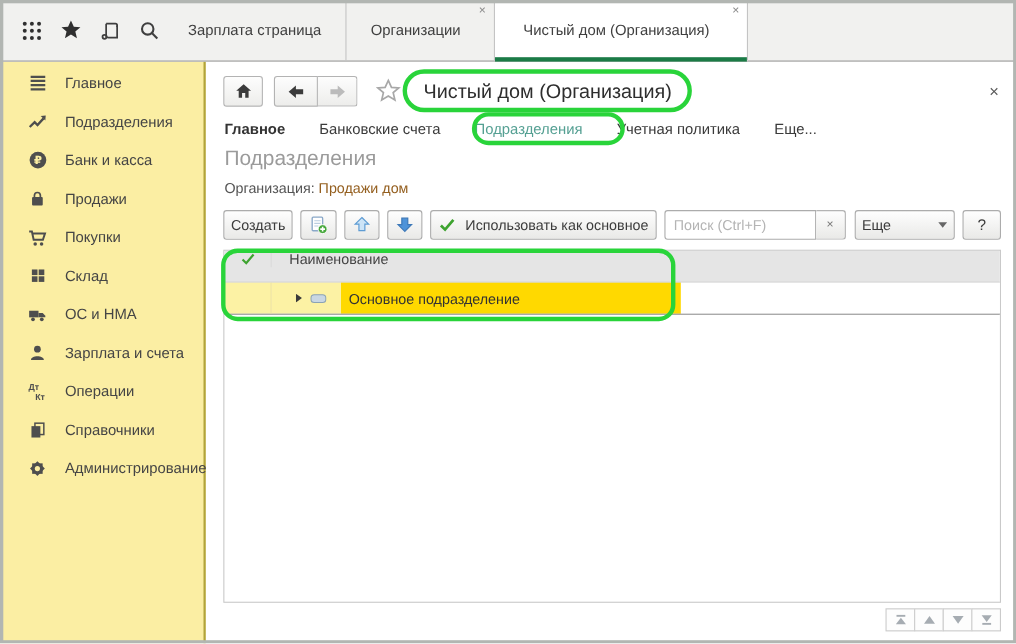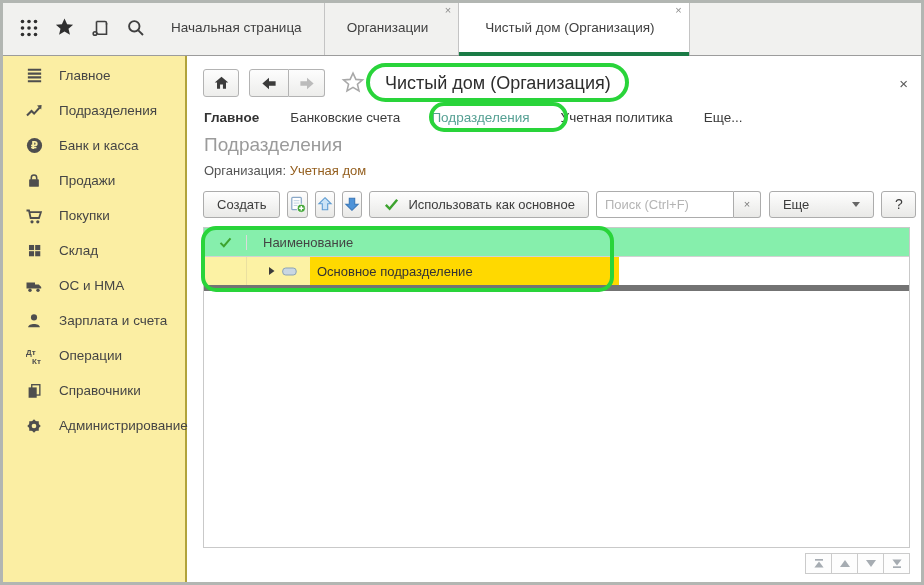--- a/index.html
+++ b/index.html
@@ -48,43 +48,43 @@
   .ftab.current{color:#55A093;}
 
   .section-title{position:absolute;left:17px;top:78px;font-size:19px;color:#9B9B9B;}
   .org-line{position:absolute;left:17px;top:107px;font-size:13px;color:#545454;}
   .org-link{color:#945F1F;cursor:pointer;}
 
   
   .toolbar{position:absolute;left:16px;top:134px;right:14px;height:28px;display:flex;align-items:center;gap:7px;}
   .btn{height:27px;border:1px solid #ACACAC;border-radius:3px;background:linear-gradient(#FEFEFE,#E9E9E7);
        font-size:13px;color:#3C3C3C;display:inline-flex;align-items:center;justify-content:center;
-       padding:0 13px;cursor:pointer;box-sizing:border-box;white-space:nowrap;}
+       padding:0 6px;cursor:pointer;box-sizing:border-box;white-space:nowrap;}
   .btn.icon-only{width:35px;padding:0;}
   .btn .bicon{display:flex;margin-right:8px;}
   .search-wrap{margin-left:auto;display:flex;align-items:flex-start;}
   .search-input{width:138px;height:27px;border:1px solid #ACACAC;border-radius:3px 0 0 3px;
                 font-family:"Liberation Sans",sans-serif;font-size:13px;color:#444;padding:0 8px;
                 box-sizing:border-box;outline:none;background:#fff;}
   .search-input::placeholder{color:#B4B4B4;}
   .search-clear{width:27px;height:27px;border:1px solid #ACACAC;border-left:none;border-radius:0 3px 3px 0;
                 background:linear-gradient(#FEFEFE,#E9E9E7);display:flex;align-items:center;justify-content:center;
                 font-size:11px;color:#7B7B7B;cursor:pointer;box-sizing:border-box;}
   .more-btn{margin-left:8px;gap:36px;}
   .caret{width:0;height:0;border-left:4px solid transparent;border-right:4px solid transparent;
          border-top:5px solid #666;margin-left:7px;}
   .help-btn{margin-left:7px;width:35px;padding:0;font-size:14px;}
 
   
   .table-frame{position:absolute;left:16px;top:171px;right:14px;bottom:37px;border:1px solid #C9C9C9;
                background:#fff;box-sizing:border-box;overflow:hidden;}
-  .thead{height:28px;background:#86efac;border-bottom:1px solid #D2D2D2;display:flex;align-items:center;}
+  .thead{height:28px;background:#e5e5e5;border-bottom:1px solid #D2D2D2;display:flex;align-items:flex-start;}
   .th-status{width:42px;border-right:1px solid #DBDBDB;display:flex;align-items:center;justify-content:center;}
   .th-name{flex:1;display:flex;align-items:center;padding-left:16px;font-size:13px;color:#444;}
-  .trow{height:28px;display:flex;align-items:stretch;border-bottom:6px solid #737373;cursor:pointer;}
+  .trow{height:28px;display:flex;align-items:stretch;border-bottom:1px solid #737373;cursor:pointer;}
   .td-status{width:42px;background:#FCF2A4;border-right:1px solid #EAE0A0;}
   .td-indent{width:63px;background:#FCF2A4;display:flex;align-items:center;gap:7px;padding-left:22px;box-sizing:border-box;}
   .td-name{width:302px;background:#FFD900;display:flex;align-items:center;padding-left:7px;
            font-size:13px;color:#333;}
   .td-rest{flex:1;background:#fff;}
 
   
   .nav-btns{position:absolute;right:14px;bottom:11px;display:flex;}
   .nbtn{width:27px;height:21px;border:1px solid #CBCBCB;background:#FDFDFD;display:flex;align-items:center;
         justify-content:center;cursor:pointer;box-sizing:border-box;margin-left:-1px;}
@@ -129,21 +129,21 @@
       </span>
       <span class="qbtn">
         <svg width="20" height="20" viewBox="0 0 20 20" fill="none" stroke="#3F3F3F" stroke-width="1.9">
           <circle cx="8.3" cy="8.3" r="5.2"></circle>
             <line x1="12.3" y1="12.3" x2="17" y2="17"></line>
         </svg>
       </span>
     </div>
 
     <div class="tb-tab">
-      <span>Начальная страница</span>
+      <span>Зарплата страница</span>
     </div>
     <div class="tb-tab closable">
       <span>Организации</span>
       <span class="tab-close">×</span>
     </div>
     <div class="tb-tab active">
       <span>Чистый дом (Организация)</span>
       <span class="tab-close">×</span>
     </div>
   </div>
@@ -289,21 +289,21 @@
       <span class="ftab">Банковские счета</span>
       <span class="ftab current">Подразделения</span>
       <span class="ftab">Учетная политика</span>
       <span class="ftab">Еще...</span>
     </div>
 
     <div class="section-title">Подразделения</div>
 
     <div class="org-line">
       <span>Организация:</span>
-      <span class="org-link">Учетная дом</span>
+      <span class="org-link">Продажи дом</span>
     </div>
 
     <div class="toolbar">
       <div class="btn">Создать</div>
       <div class="btn icon-only">
         <svg width="19" height="19" viewBox="0 0 20 20">
           <rect x="4" y="2.5" width="10" height="13" rx="1" fill="#FFFFFF" stroke="#8AA8C8" stroke-width="1.3"></rect>
           <path d="M6,6 h6 M6,8.5 h6 M6,11 h4" stroke="#BACDDF" stroke-width="1"></path>
           <circle cx="14" cy="14" r="4.3" fill="#47A83C" stroke="#FFFFFF" stroke-width="0.9"></circle>
           <path d="M14,11.7 v4.6 M11.7,14 h4.6" stroke="#FFFFFF" stroke-width="1.5"></path>

